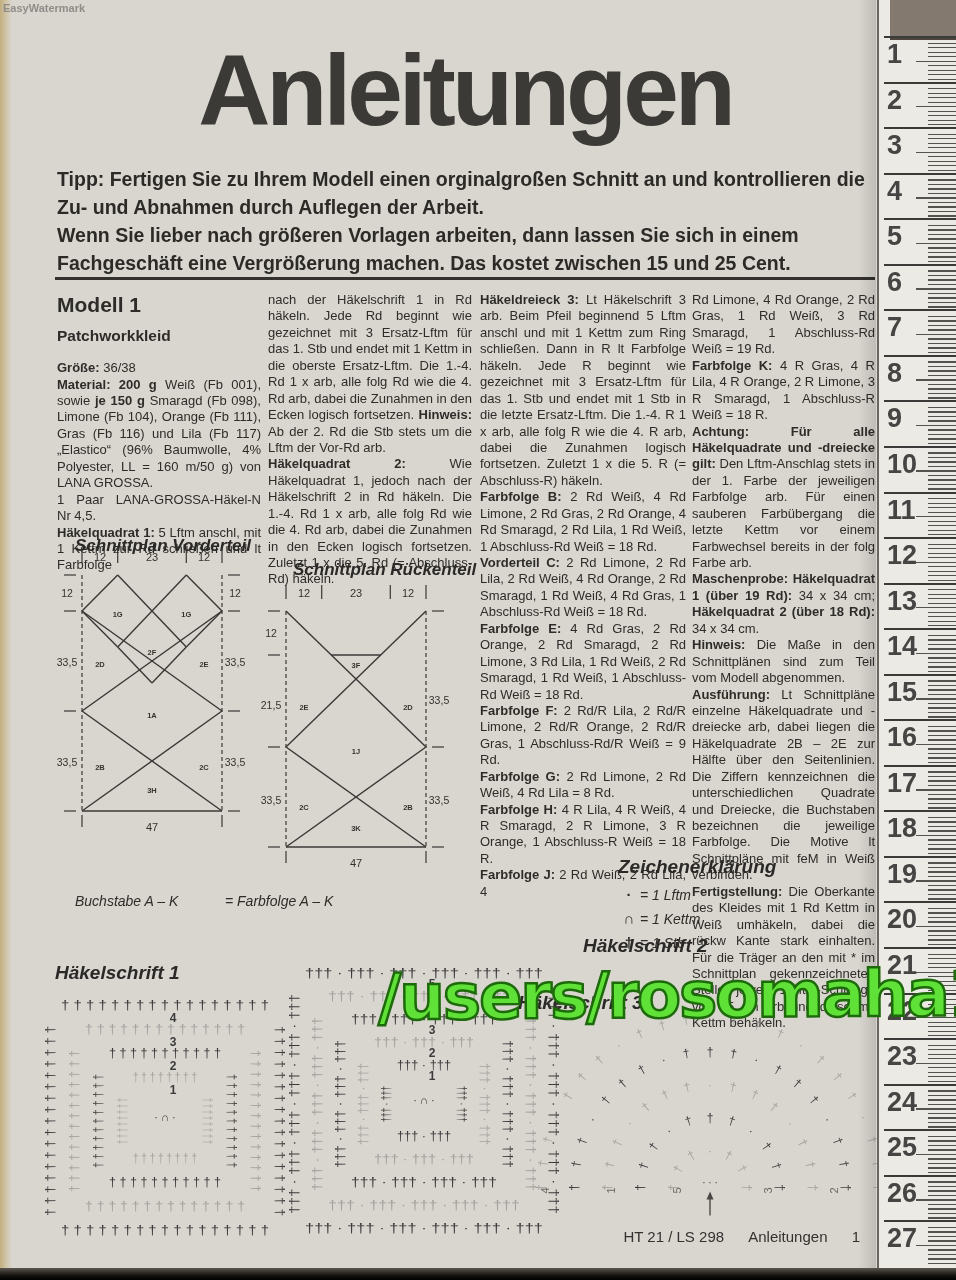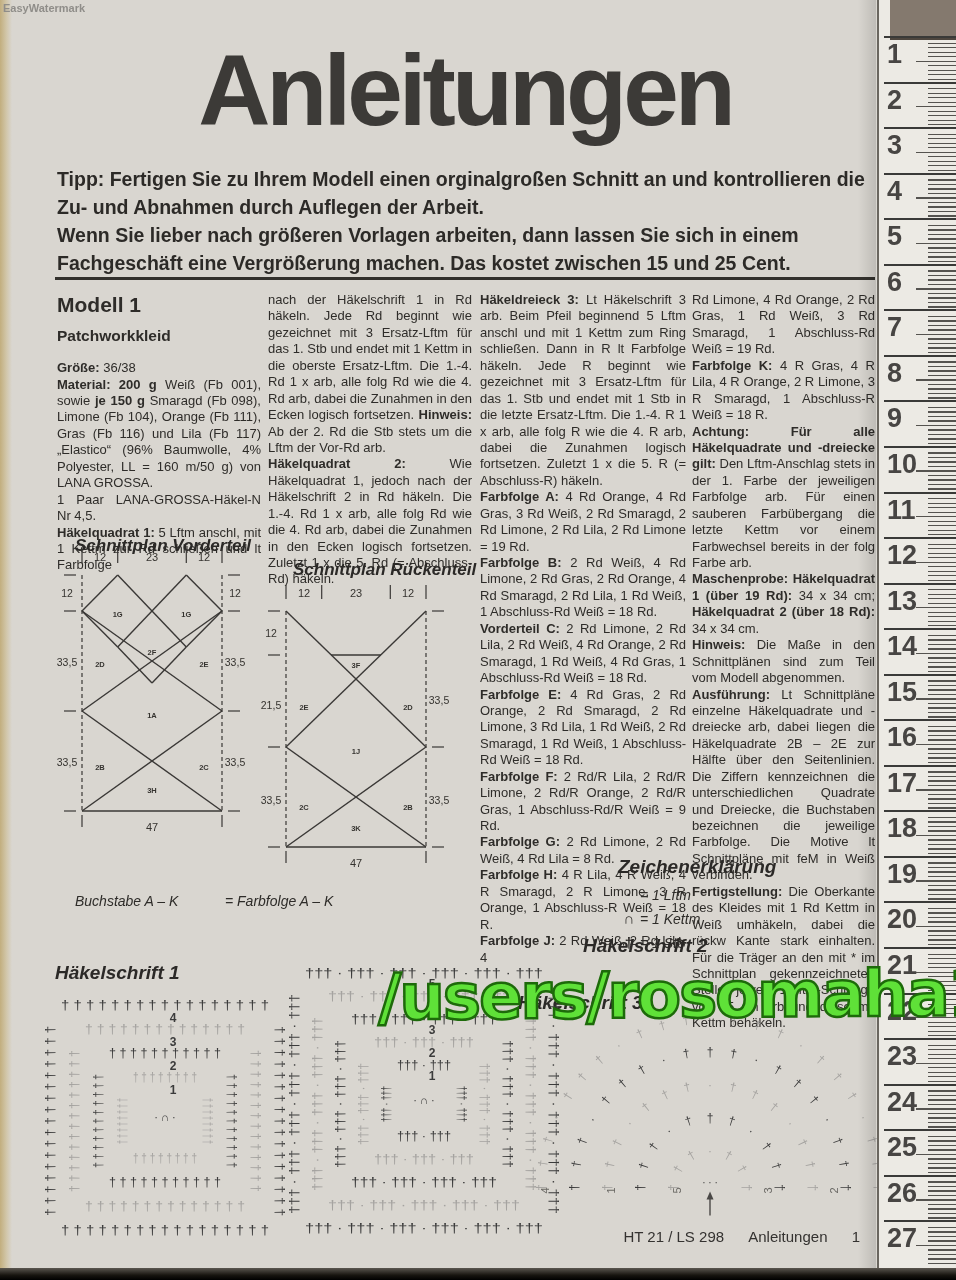--- a/index.html
+++ b/index.html
@@ -66,21 +66,20 @@
     <div class="para"><b>Material: 200 g</b> Weiß (Fb 001), sowie <b>je 150 g</b> Smaragd (Fb 098), Limone (Fb 104), Orange (Fb 111), Gras (Fb 116) und Lila (Fb 117) „Elastico“ (96% Baumwolle, 4% Polyester, LL = 160 m/50 g) von LANA GROSSA.</div>
     <div class="para">1 Paar LANA-GROSSA-Häkel-N Nr 4,5.</div>
     <div class="para"><b>Häkelquadrat 1:</b> 5 Lftm anschl, mit 1 Kettm zur Rd schließen und lt Farbfolge</div>
   </div>
 <div class="col" style="left:268px;width:204px">
     <div class="para">nach der Häkelschrift 1 in Rd häkeln. Jede Rd beginnt wie gezeichnet mit 3 Ersatz-Lftm für das 1. Stb und endet mit 1 Kettm in die oberste Ersatz-Lftm. Die 1.-4. Rd 1 x arb, alle folg Rd wie die 4. Rd arb, dabei die Zunahmen in den Ecken logisch fortsetzen. <b>Hinweis:</b> Ab der 2. Rd die Stb stets um die Lftm der Vor-Rd arb.</div>
     <div class="para"><b>Häkelquadrat 2:</b> Wie Häkelquadrat 1, jedoch nach der Häkelschrift 2 in Rd häkeln. Die 1.-4. Rd 1 x arb, alle folg Rd wie die 4. Rd arb, dabei die Zunahmen in den Ecken logisch fortsetzen. Zuletzt 1 x die 5. Rd (= Abschluss-Rd) häkeln.</div>
   </div>
 <div class="col" style="left:480px;width:206px">
     <div class="para"><b>Häkeldreieck 3:</b> Lt Häkelschrift 3 arb. Beim Pfeil beginnend 5 Lftm anschl und mit 1 Kettm zum Ring schließen. Dann in R lt Farbfolge häkeln. Jede R beginnt wie gezeichnet mit 3 Ersatz-Lftm für das 1. Stb und endet mit 1 Stb in die letzte Ersatz-Lftm. Die 1.-4. R 1 x arb, alle folg R wie die 4. R arb, dabei die Zunahmen logisch fortsetzen. Zuletzt 1 x die 5. R (= Abschluss-R) häkeln.</div>
-    <div class="para"><b>Farbfolge A:</b> 4 Rd Orange, 4 Rd Gras, 3 Rd Weiß, 2 Rd Smaragd, 2 Rd Limone, 2 Rd Lila, 2 Rd Limone = 19 Rd.</div>
     <div class="para"><b>Farbfolge B:</b> 2 Rd Weiß, 4 Rd Limone, 2 Rd Gras, 2 Rd Orange, 4 Rd Smaragd, 2 Rd Lila, 1 Rd Weiß, 1 Abschluss-Rd Weiß = 18 Rd.</div>
     <div class="para"><b>Vorderteil C:</b> 2 Rd Limone, 2 Rd Lila, 2 Rd Weiß, 4 Rd Orange, 2 Rd Smaragd, 1 Rd Weiß, 4 Rd Gras, 1 Abschluss-Rd Weiß = 18 Rd.</div>
     <div class="para"><b>Farbfolge E:</b> 4 Rd Gras, 2 Rd Orange, 2 Rd Smaragd, 2 Rd Limone, 3 Rd Lila, 1 Rd Weiß, 2 Rd Smaragd, 1 Rd Weiß, 1 Abschluss-Rd Weiß = 18 Rd.</div>
     <div class="para"><b>Farbfolge F:</b> 2 Rd/R Lila, 2 Rd/R Limone, 2 Rd/R Orange, 2 Rd/R Gras, 1 Abschluss-Rd/R Weiß = 9 Rd.</div>
     <div class="para"><b>Farbfolge G:</b> 2 Rd Limone, 2 Rd Weiß, 4 Rd Lila = 8 Rd.</div>
     <div class="para"><b>Farbfolge H:</b> 4 R Lila, 4 R Weiß, 4 R Smaragd, 2 R Limone, 3 R Orange, 1 Abschluss-R Weiß = 18 R.</div>
     <div class="para"><b>Farbfolge J:</b> 2 Rd Weiß, 2 Rd Lila, 4</div>
   </div>
 <div class="col" style="left:692px;width:183px">
     <div class="para">Rd Limone, 4 Rd Orange, 2 Rd Gras, 1 Rd Weiß, 3 Rd Smaragd, 1 Abschluss-Rd Weiß = 19 Rd.</div>

